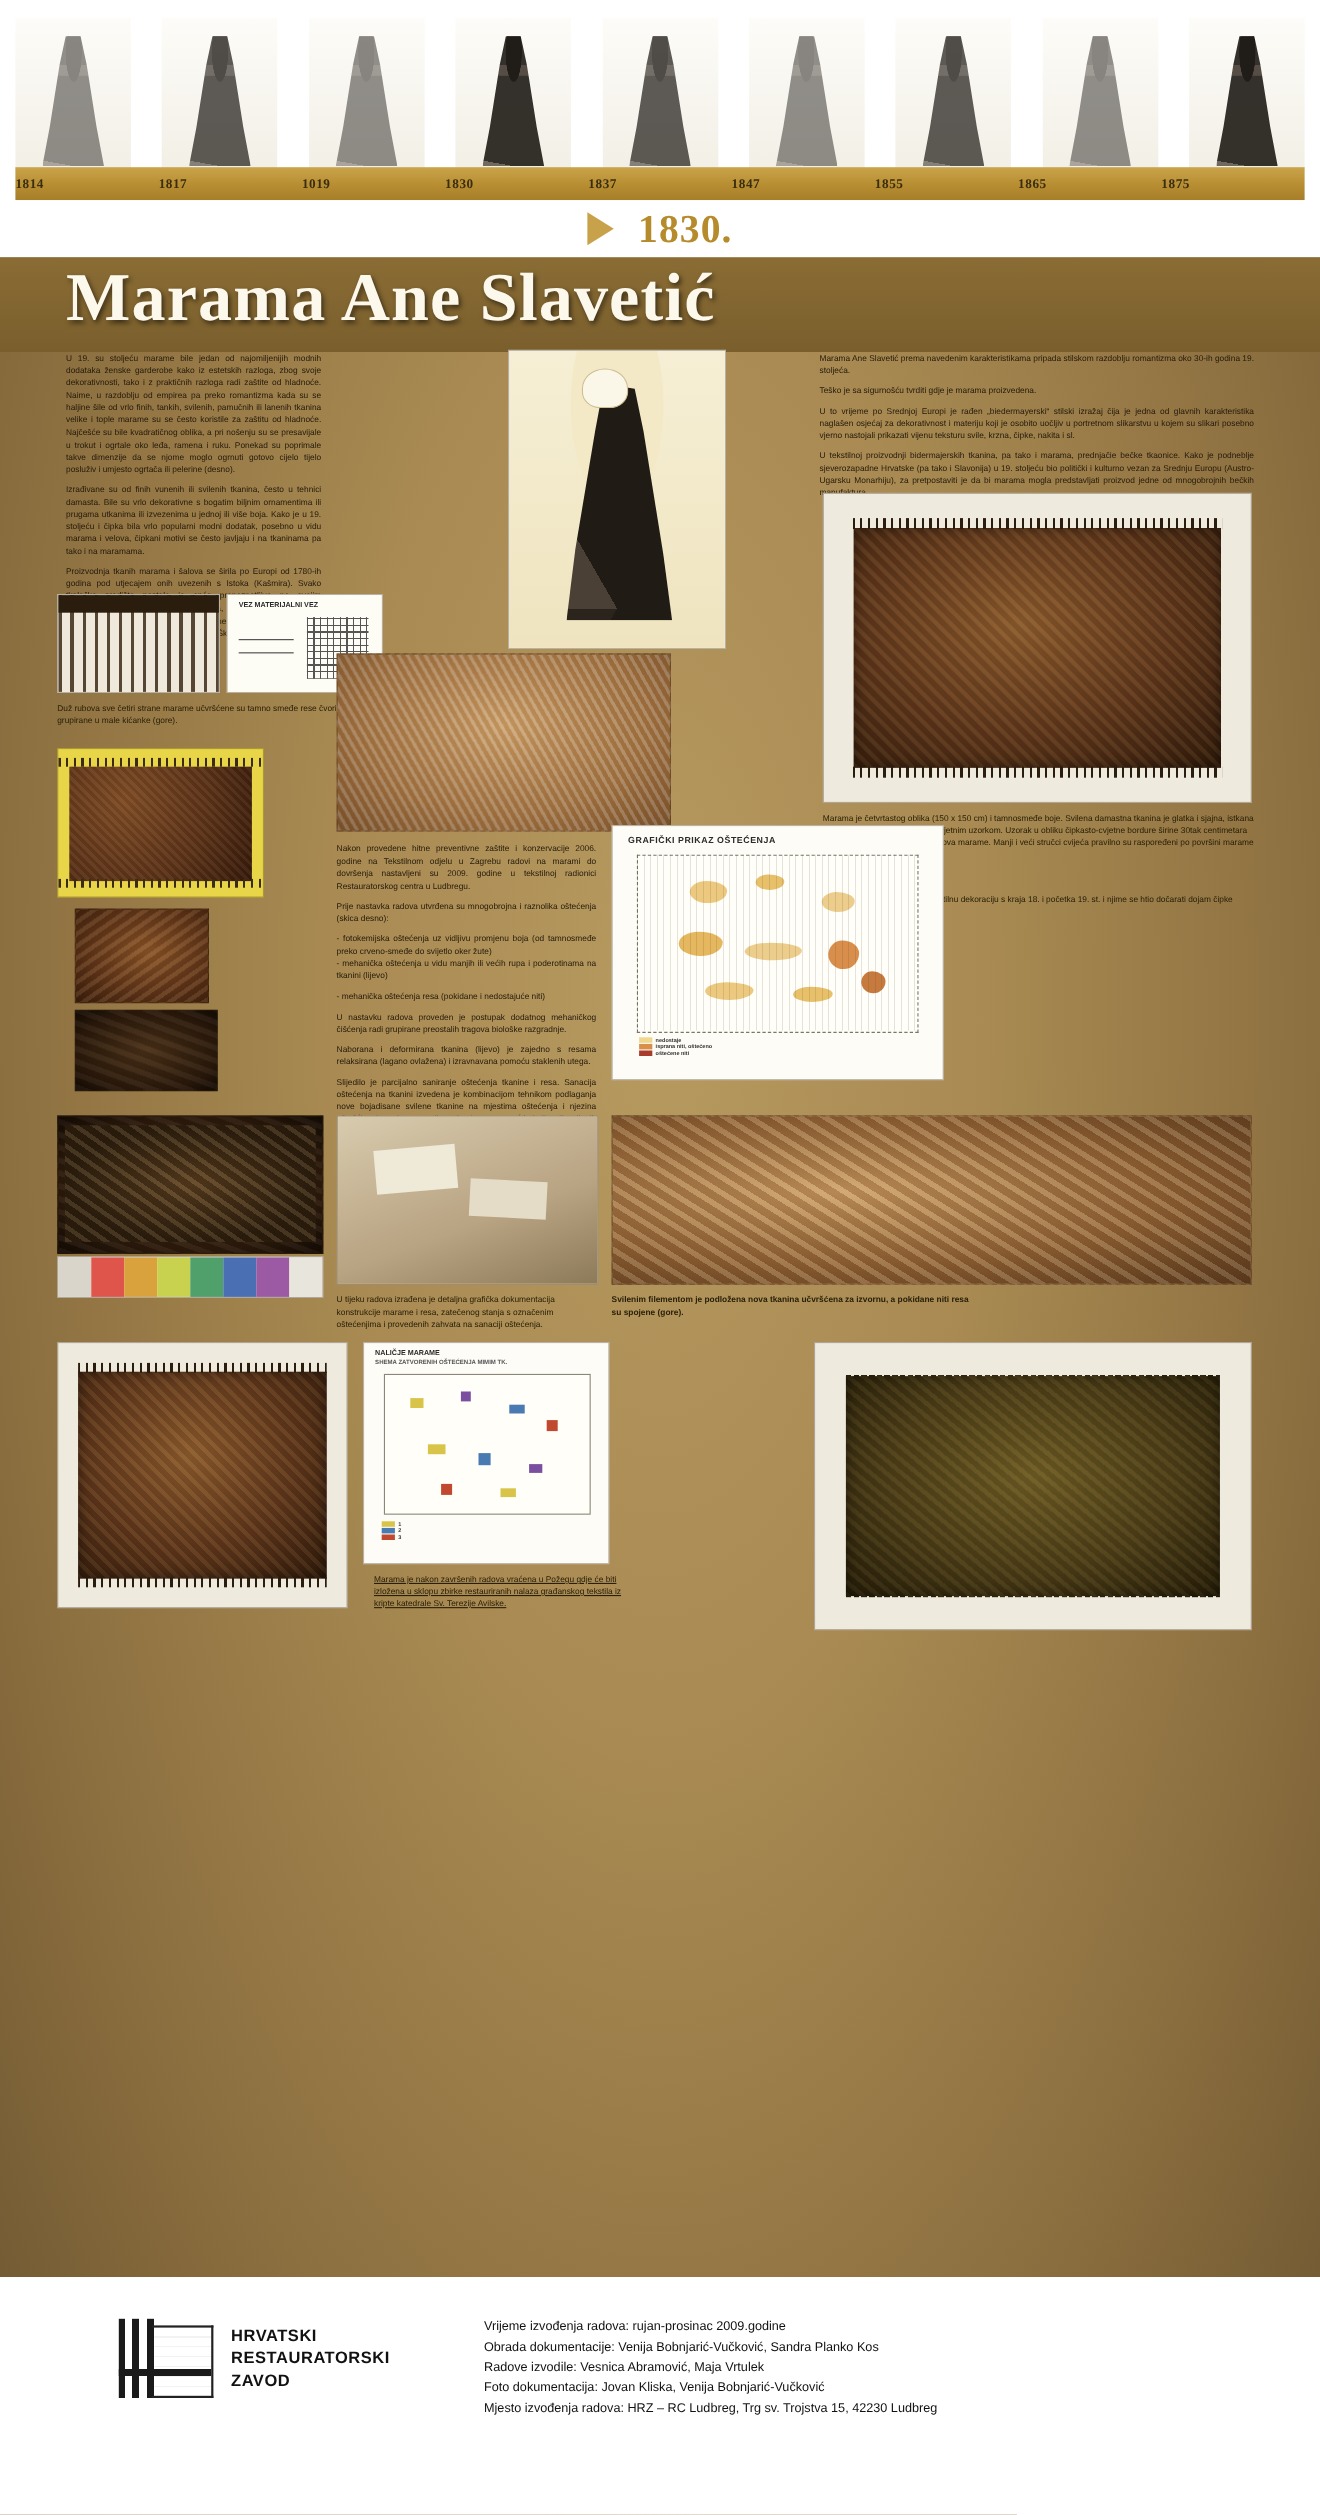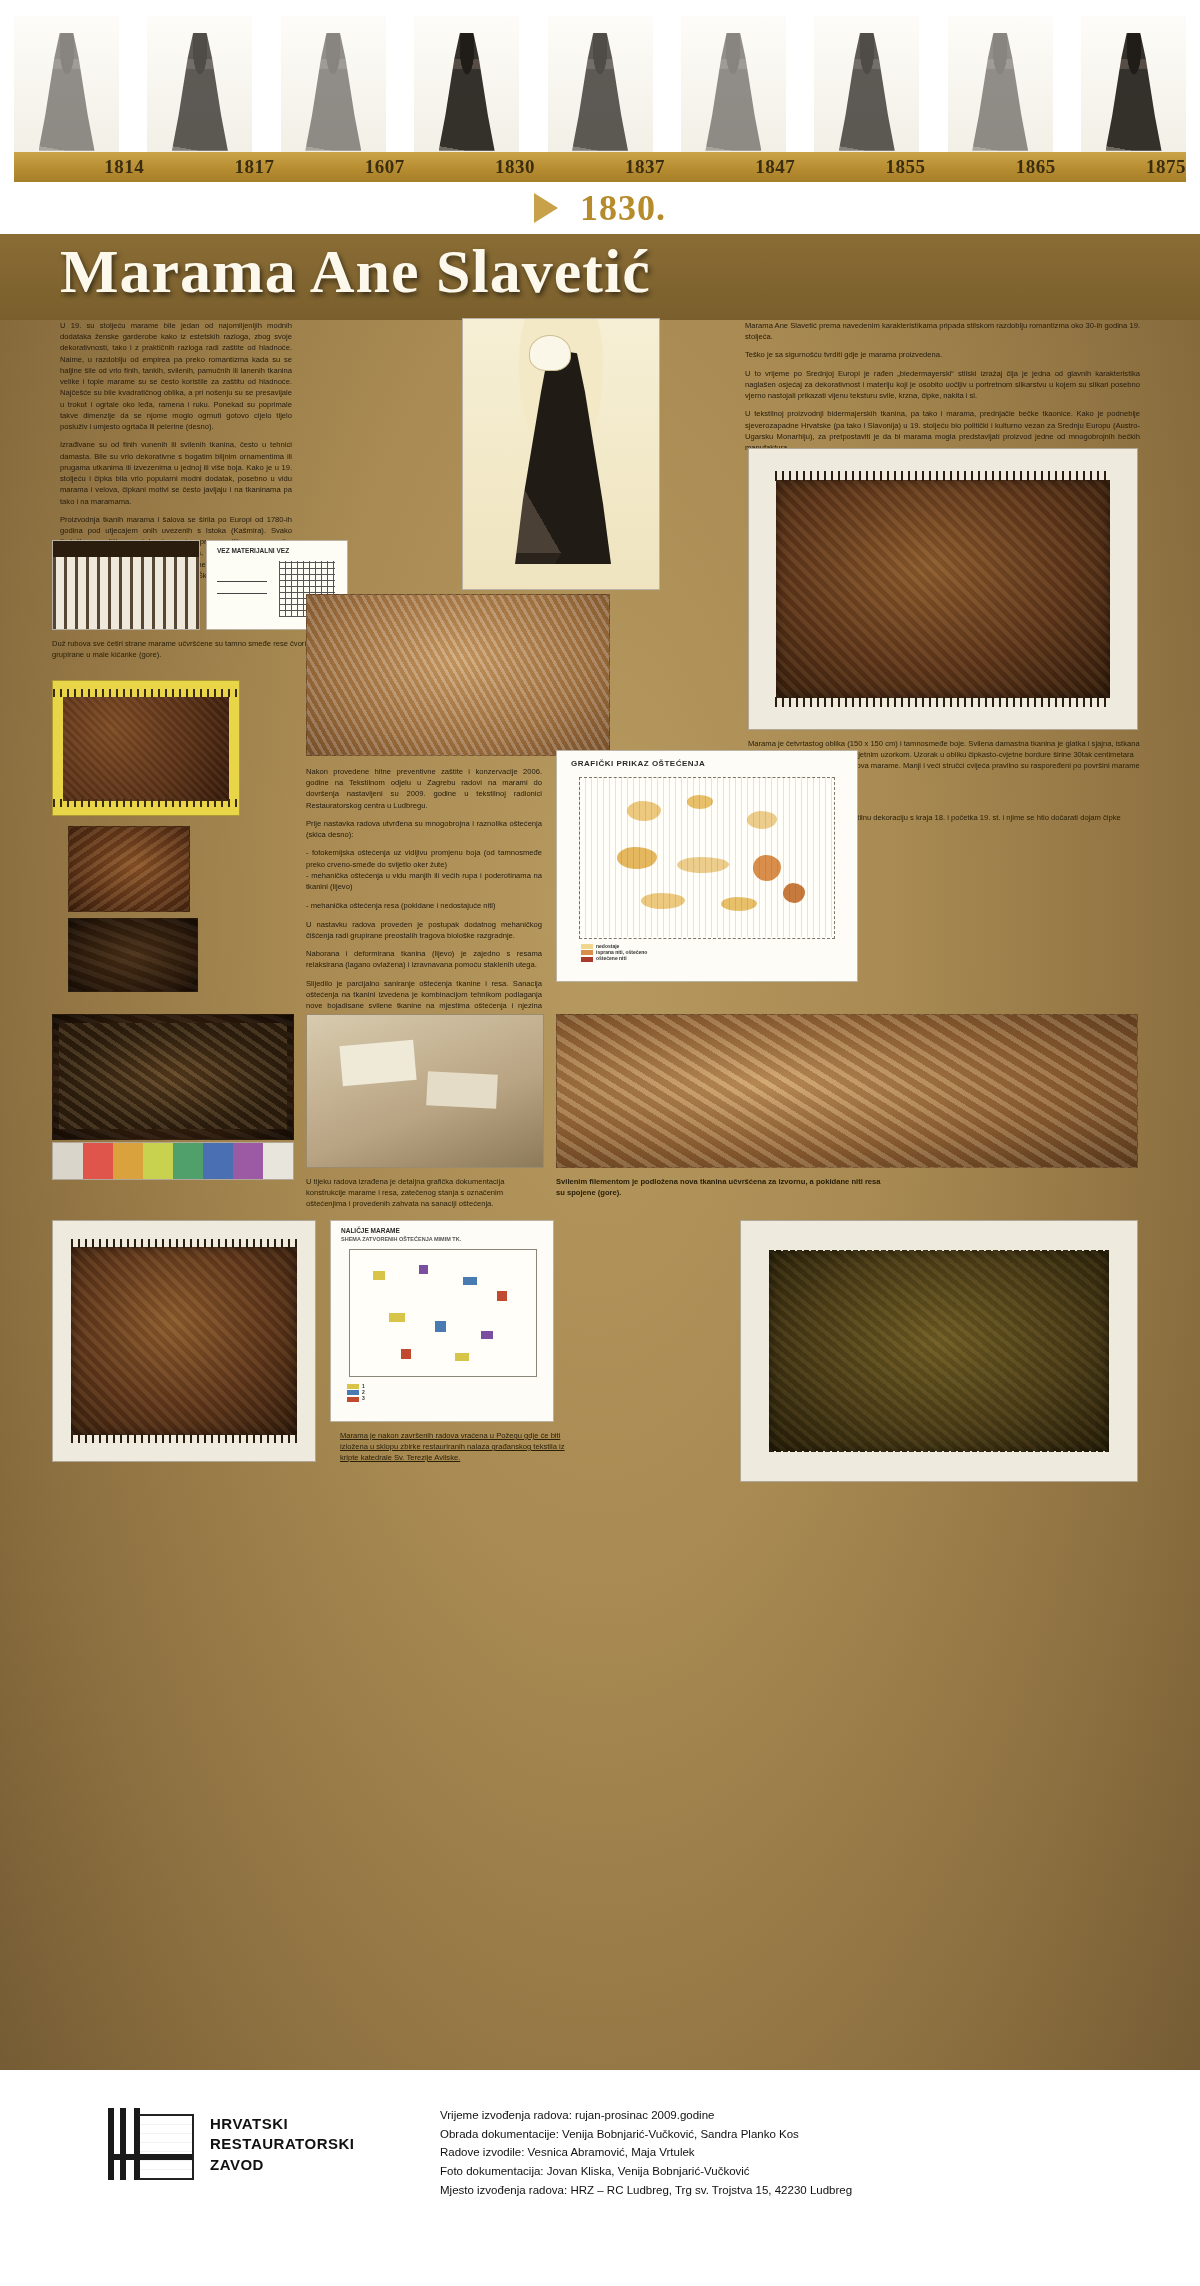--- a/index.html
+++ b/index.html
@@ -45,23 +45,23 @@
     opacity:.82;
   }
   .fig.dark::after{opacity:.95;filter:contrast(1.25);}
   .fig.light::after{opacity:.55;}
   .year-bar{
     position:absolute;left:14px;top:152px;width:1172px;height:30px;
     background:linear-gradient(180deg,#caa44a 0%,#b98f33 50%,#a67e28 100%);
     display:flex;align-items:center;
   }
   .year{
-    flex:1;text-align:right;
+    flex:1;text-align:left;
     font-family:"Liberation Serif", serif;
-    font-size:19px;color:#3b2d10;font-weight:700;letter-spacing:.5px;
+    font-size:12px;color:#3b2d10;font-weight:700;letter-spacing:.5px;
   }
   
   .banner{
     position:absolute;left:0;top:182px;width:1200px;height:52px;
     background:#ffffff;
     display:flex;align-items:center;justify-content:center;gap:18px;
   }
   .tri{
     width:0;height:0;
     border-top:15px solid transparent;border-bottom:15px solid transparent;
@@ -191,21 +191,21 @@
       <div class="fig dark"></div>
       <div class="fig"></div>
       <div class="fig light"></div>
       <div class="fig"></div>
       <div class="fig light"></div>
       <div class="fig dark"></div>
     </div>
     <div class="year-bar">
       <div class="year">1814</div>
       <div class="year">1817</div>
-      <div class="year">1607</div>
+      <div class="year">1019</div>
       <div class="year">1830</div>
       <div class="year">1837</div>
       <div class="year">1847</div>
       <div class="year">1855</div>
       <div class="year">1865</div>
       <div class="year">1875</div>
     </div>
   </div>
 
   <div class="banner">

